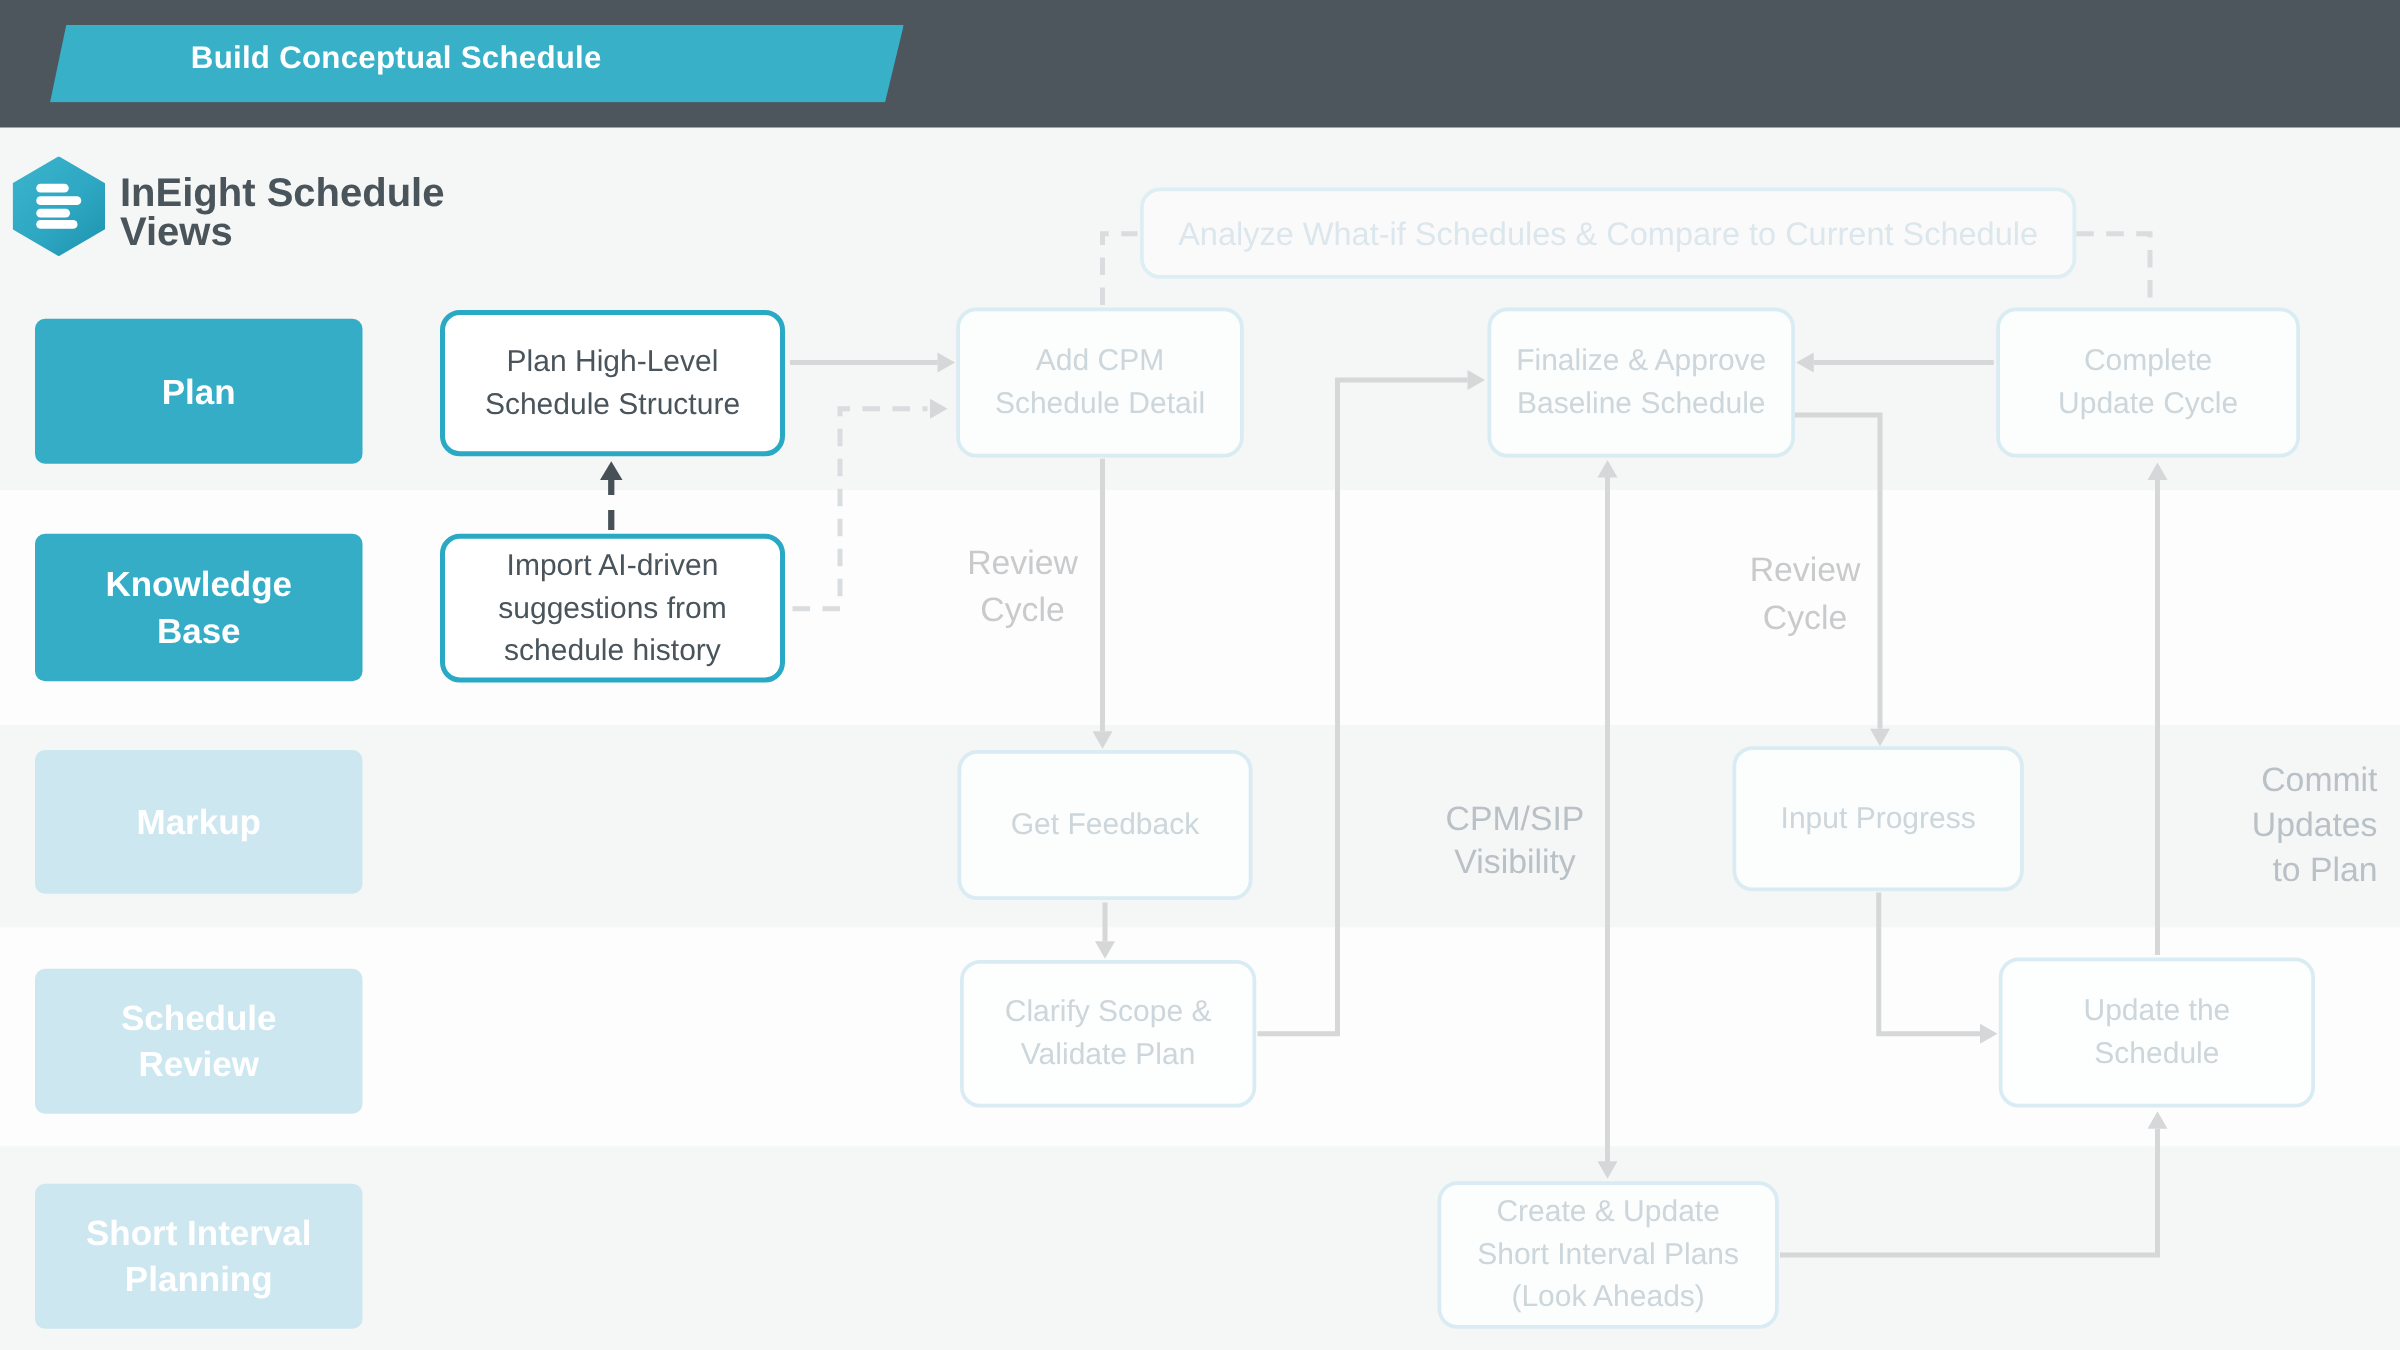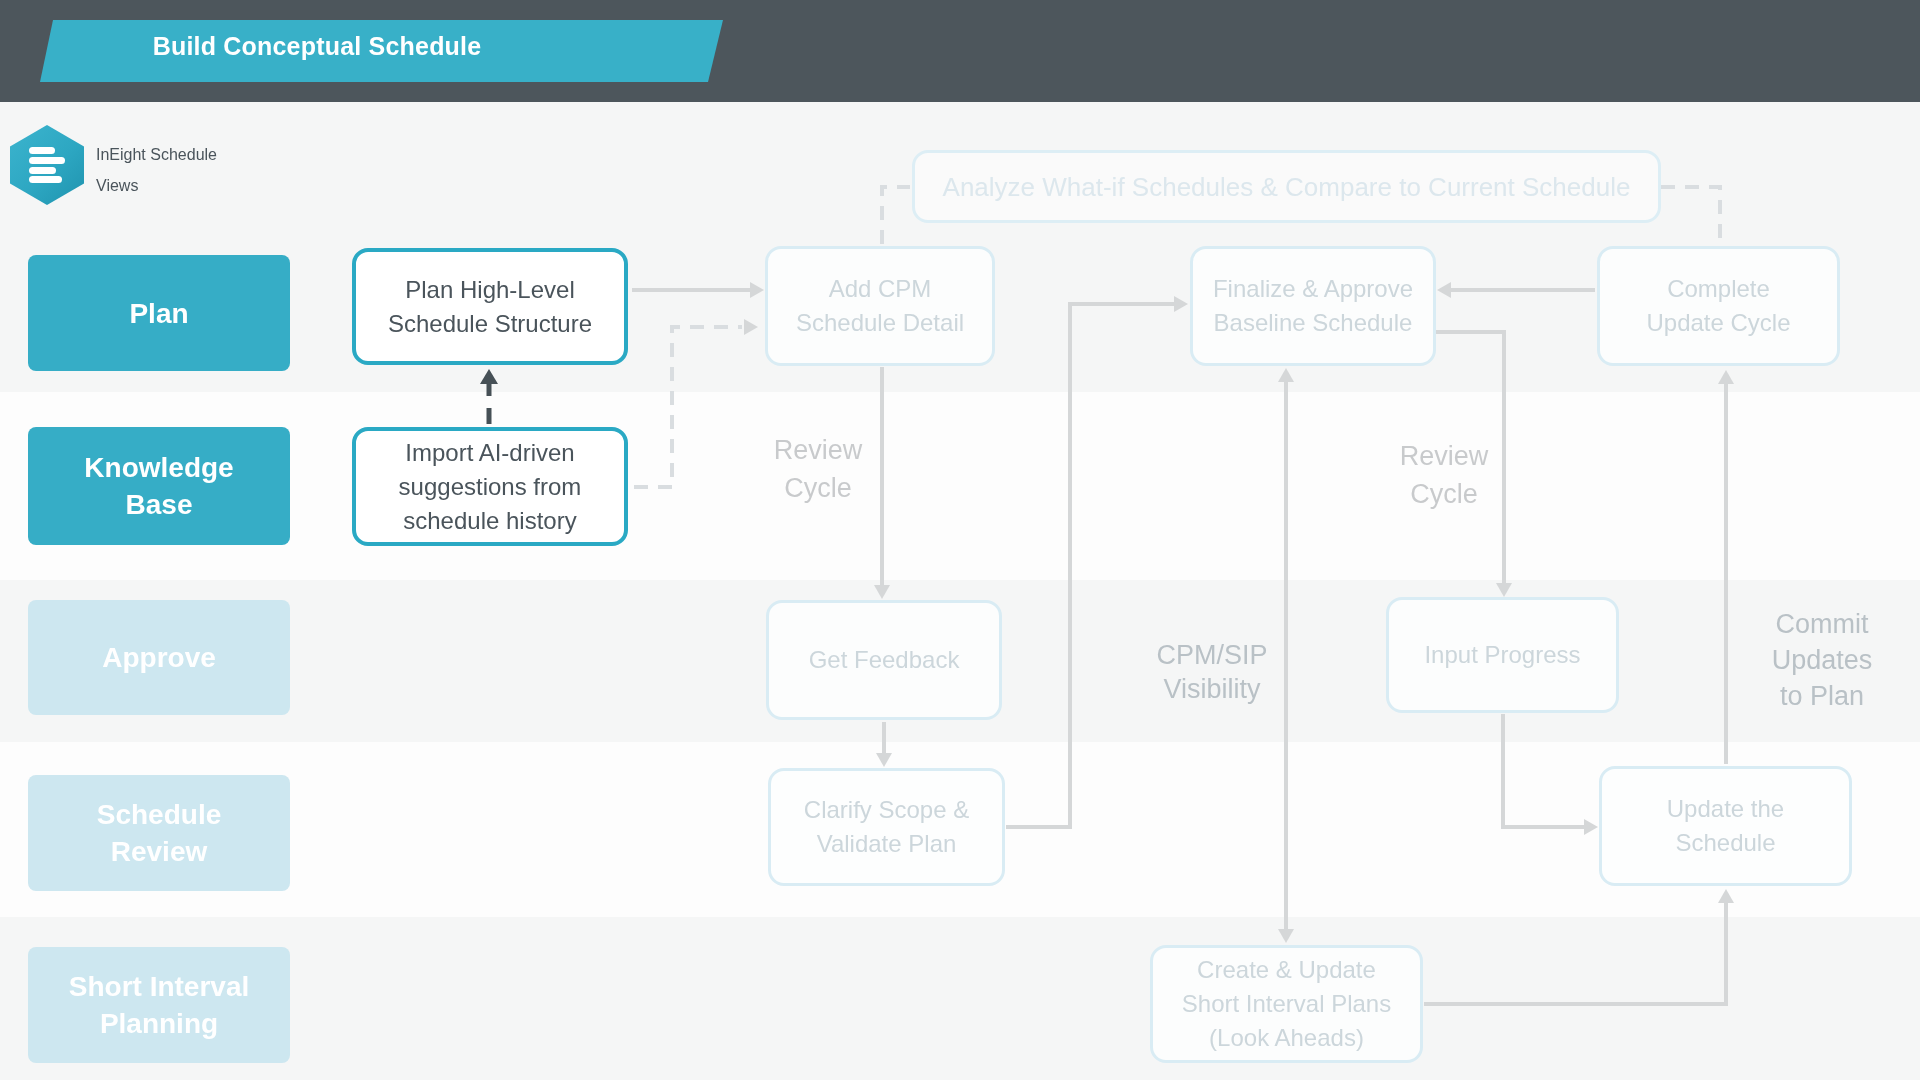--- a/index.html
+++ b/index.html
@@ -29,21 +29,21 @@
   .banner-inner{position:absolute;left:0;top:0;width:554px;height:53px;display:flex;align-items:center;justify-content:center;}
   .banner-title{color:#fff;font-size:25px;font-weight:bold;letter-spacing:.2px;}
 
   
   .logo-hex{position:absolute;left:10px;top:125px;width:74px;height:80px;
             background:linear-gradient(135deg,#3cb4ce 0%,#2da7c2 55%,#1f93ae 100%);
             clip-path:polygon(50% 0,100% 27%,100% 73%,50% 100%,0 73%,0 27%);}
   .logo-bar{position:absolute;left:19px;background:#fff;height:7px;border-radius:4px;}
   .logo-bar.b1{top:22px;width:26px;} .logo-bar.b2{top:32px;width:36px;}
   .logo-bar.b3{top:42px;width:27px;} .logo-bar.b4{top:51px;width:33px;}
-  .logo-text{position:absolute;left:96px;top:139px;font-size:16px;font-weight:normal;line-height:31px;
+  .logo-text{position:absolute;left:96px;top:139px;font-size:32px;font-weight:bold;line-height:31px;
              color:var(--c-text-dark);white-space:pre-line;}
 
   
   .lane{position:absolute;left:28px;width:262px;border-radius:8px;display:flex;align-items:center;
         justify-content:center;text-align:center;color:#fff;font-weight:bold;font-size:28px;line-height:37px;
         white-space:pre-line;}
   .lane.active{background:var(--c-teal);}
   .lane.faded{background:var(--c-lane-faded);}
   #lane-plan{top:255px;height:116px;} #lane-kb{top:427px;height:118px;}
   #lane-markup{top:600px;height:115px;} #lane-sr{top:775px;height:116px;}
@@ -65,21 +65,21 @@
   #n-inputprog{left:1386px;top:597px;width:233px;height:116px;}
   #n-clarify{left:768px;top:768px;width:237px;height:118px;}
   #n-updsched{left:1599px;top:766px;width:253px;height:120px;}
   #n-create{left:1150px;top:945px;width:273px;height:118px;}
 
   
   .flabel{position:absolute;white-space:pre-line;font-size:27px;}
   #lbl-rc-left{left:728px;top:431px;width:180px;text-align:center;line-height:38px;color:var(--c-label-gray);}
   #lbl-rc-right{left:1354px;top:437px;width:180px;text-align:center;line-height:38px;color:var(--c-label-gray);}
   #lbl-cpmsip{left:1122px;top:638px;width:180px;text-align:center;line-height:34px;color:var(--c-label-gray2);}
-  #lbl-commit{left:1742px;top:606px;width:160px;text-align:center;line-height:36px;color:var(--c-label-gray2);}
+  #lbl-commit{left:1742px;top:606px;width:160px;text-align:right;line-height:36px;color:var(--c-label-gray2);}
 
   svg.wires{position:absolute;left:0;top:0;pointer-events:none;}
   .wire{stroke:var(--c-arrow);stroke-width:4;fill:none;}
   .wire.dashed{stroke:var(--c-dash);stroke-dasharray:14 10;}
   .head{fill:var(--c-arrow);stroke:none;}
   .wire.dark{stroke:var(--c-dark-arrow);stroke-width:5;stroke-dasharray:16 12;}
   .head.dark{fill:var(--c-dark-arrow);}
 </style>
 </head>
 <body>
@@ -177,21 +177,21 @@
 
     <g>
       <line class="wire dark" x1="489" y1="424" x2="489" y2="384"></line>
       <polygon class="head dark" points="489,369 480,384 498,384"></polygon>
     </g>
   </svg>
 
   <div class="lane active" id="lane-plan">Plan</div>
   <div class="lane active" id="lane-kb">Knowledge
 Base</div>
-  <div class="lane faded" id="lane-markup">Approve</div>
+  <div class="lane faded" id="lane-markup">Markup</div>
   <div class="lane faded" id="lane-sr">Schedule
 Review</div>
   <div class="lane faded" id="lane-sip">Short Interval
 Planning</div>
 
   <div class="node ghost" id="n-analyze">Analyze What-if Schedules &amp; Compare to Current Schedule</div>
   <div class="node active" id="n-planhl">Plan High-Level
 Schedule Structure</div>
   <div class="node faded" id="n-finalize">Finalize &amp; Approve
 Baseline Schedule</div>

